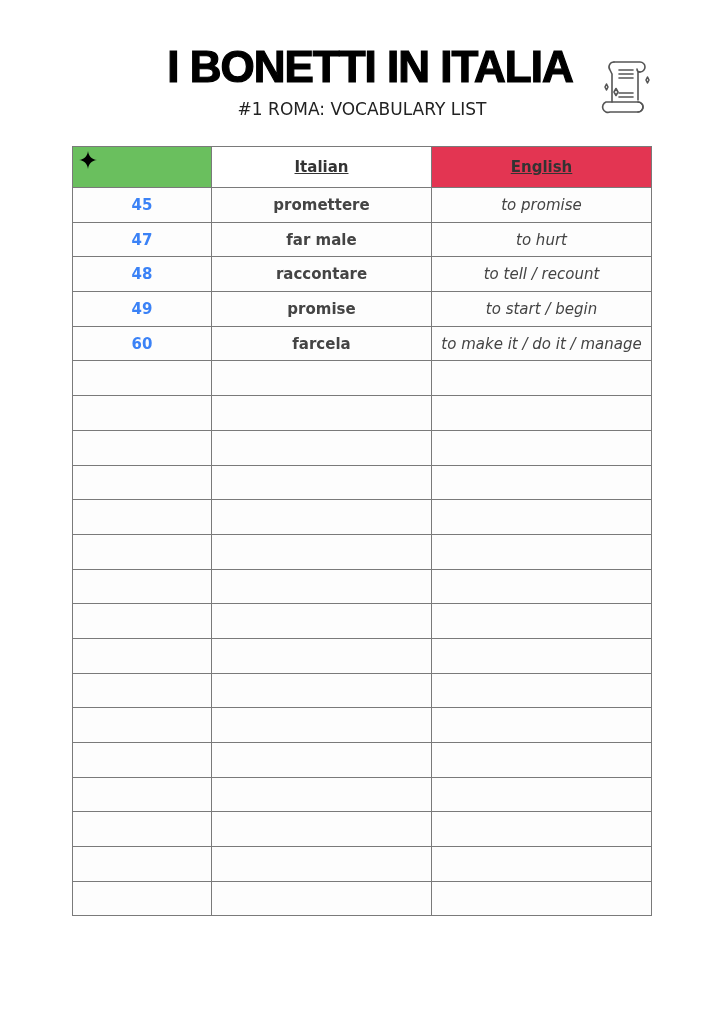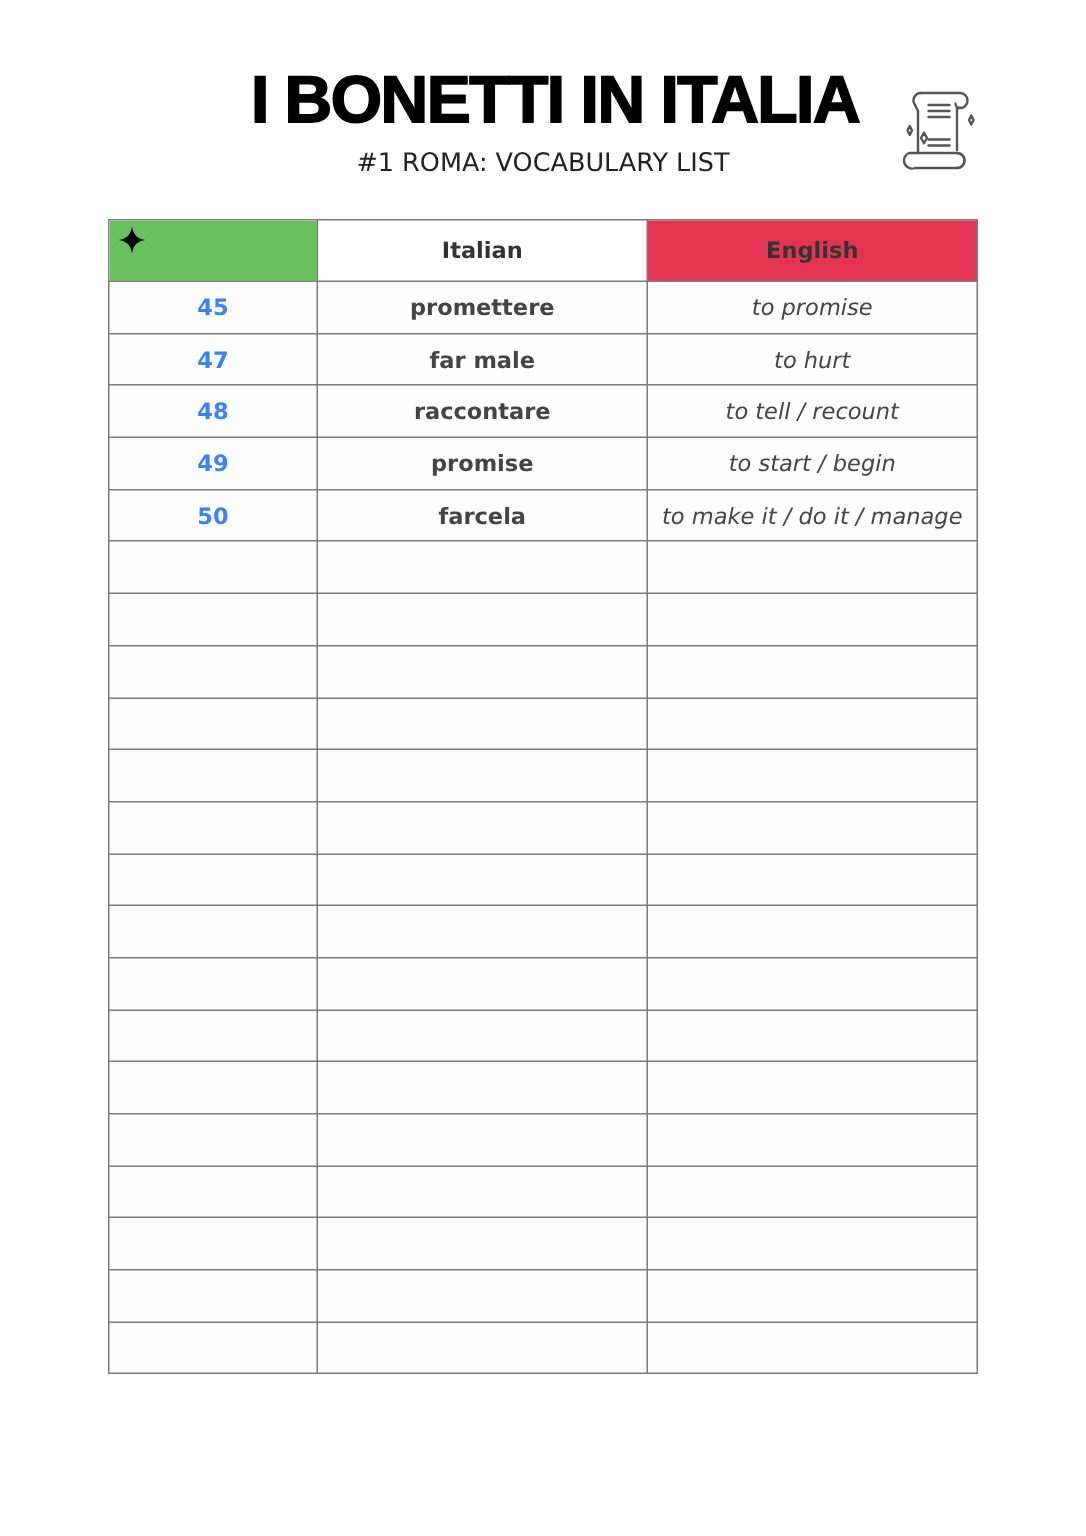--- a/index.html
+++ b/index.html
@@ -21,21 +21,21 @@
     .scroll-icon { position: absolute; left: 600px; top: 58px; width: 52px; height: 56px; }
     table.vocab {
       position: absolute; left: 72px; top: 146px;
       border-collapse: collapse; width: 580px;
       background: #fdfdfd;
     }
     table.vocab td, table.vocab th {
       border: 1px solid #7a7a7a; padding: 0; text-align: center;
       font-size: 15px; height: 33.7px;
     }
-    table.vocab th { height: 40px; font-weight: bold; color: #333; }
+    table.vocab th { height: 40px; font-weight: bold; color: #333; text-decoration: underline; }
     col.c1 { width: 139px; } col.c2 { width: 220px; } col.c3 { width: 220px; }
     th.hdr-num { background: #6abf5e; text-align: left; vertical-align: top; position: relative; }
     th.hdr-it { background: #ffffff; }
     th.hdr-en { background: #e33552; color: #3a2a2a; }
     .sparkle { position: absolute; left: 6px; top: 4px; width: 18px; height: 18px; }
     td.num { font-weight: bold; color: #3b82f6; }
     td.it { color: #444; font-weight: bold; }
     td.en { font-style: italic; color: #444; }
   </style>
 </head>
@@ -92,21 +92,21 @@
         <td class="num">48</td>
         <td class="it">raccontare</td>
         <td class="en">to tell / recount</td>
       </tr>
       <tr>
         <td class="num">49</td>
         <td class="it">promise</td>
         <td class="en">to start / begin</td>
       </tr>
       <tr>
-        <td class="num">50</td>
+        <td class="num">60</td>
         <td class="it">farcela</td>
         <td class="en">to make it / do it / manage</td>
       </tr>
       <tr>
         <td class="num"></td>
         <td class="it"></td>
         <td class="en"></td>
       </tr>
       <tr>
         <td class="num"></td>

